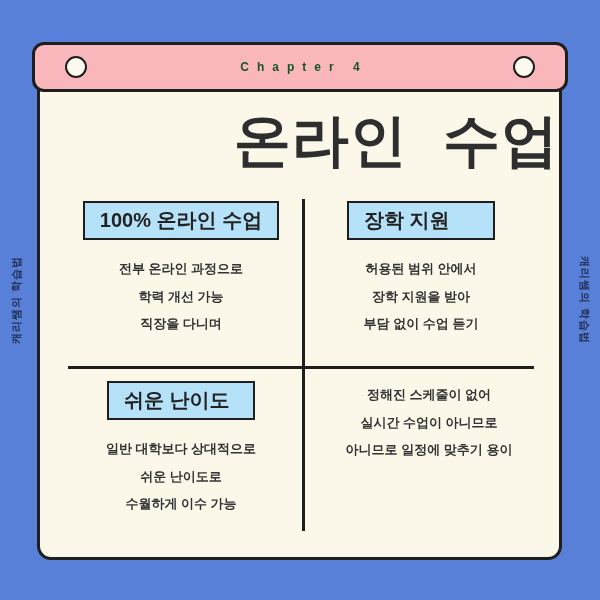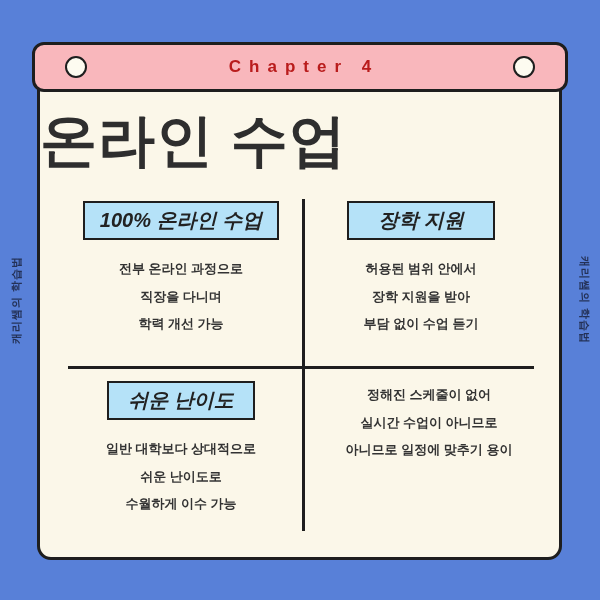--- a/index.html
+++ b/index.html
@@ -25,52 +25,52 @@
     background:var(--pink);border:3px solid var(--ink);border-radius:12px;
     box-sizing:border-box;z-index:2;
     display:flex;align-items:center;justify-content:space-between;
     padding:0 30px;
   }
   .hole{
     width:22px;height:22px;border-radius:50%;
     background:var(--hole);border:2.5px solid var(--ink);box-sizing:border-box;
   }
   .chapter{
-    font-size:17px;font-weight:600;letter-spacing:8px;color:#b91c1c;
+    font-size:12px;font-weight:600;letter-spacing:8px;color:#14532d;
     transform:translateX(4px);
   }
 
   .card{
     position:absolute;left:37px;top:88px;width:525px;height:472px;
     background:var(--cream);border:3px solid var(--ink);
     border-radius:0 0 14px 14px;box-sizing:border-box;z-index:1;
   }
   .title{
     margin:0;position:absolute;left:0;top:12px;width:100%;
-    text-align:left;font-size:57px;font-weight:900;letter-spacing:1px;
+    text-align:right;font-size:57px;font-weight:900;letter-spacing:1px;
     color:#2e2e2e;
+    font-family:Liberation Mono, monospace;
   }
   .grid{position:absolute;left:0;top:104px;width:519px;height:348px;}
   .divider-v{position:absolute;left:262px;top:4px;width:2.5px;height:332px;background:var(--ink);}
   .divider-h{position:absolute;left:28px;top:171px;width:466px;height:2.5px;background:var(--ink);}
 
   .quad{
     position:absolute;display:flex;flex-direction:column;align-items:center;
   }
   .q1{left:26px;top:6px;width:230px;}
   .q2{left:266px;top:6px;width:230px;}
   .q3{left:18px;top:186px;width:246px;}
   .q4{left:264px;top:186px;width:250px;}
   .tag{
     min-width:148px;box-sizing:border-box;
     background:var(--lightblue);border:2px solid var(--ink);
     padding:4px 15px;margin-bottom:15px;
-    font-size:20px;font-weight:800;color:#222;text-align:center;
+    font-size:20px;font-weight:800;color:#222;
     white-space:nowrap;
-    font-style:italic;
   }
   .line{
     margin:0;font-size:13px;font-weight:600;line-height:27.5px;
     text-align:center;white-space:nowrap;color:var(--text);
   }
 </style>
 </head>
 <body>
 
 <div class="watermark wm-left">캐리쌤의 학습법</div>
@@ -85,22 +85,22 @@
 <div class="card">
   <h1 class="title">온라인 수업</h1>
 
   <div class="grid">
     <div class="divider-v"></div>
     <div class="divider-h"></div>
 
     <section class="quad q1">
       <div class="tag">100% 온라인 수업</div>
       <p class="line">전부 온라인 과정으로</p>
+      <p class="line">학력 개선 가능</p>
       <p class="line">직장을 다니며</p>
-      <p class="line">학력 개선 가능</p>
     </section>
 
     <section class="quad q3">
       <div class="tag">쉬운 난이도</div>
       <p class="line">일반 대학보다 상대적으로</p>
       <p class="line">쉬운 난이도로</p>
       <p class="line">수월하게 이수 가능</p>
     </section>
 
     <section class="quad q2">

